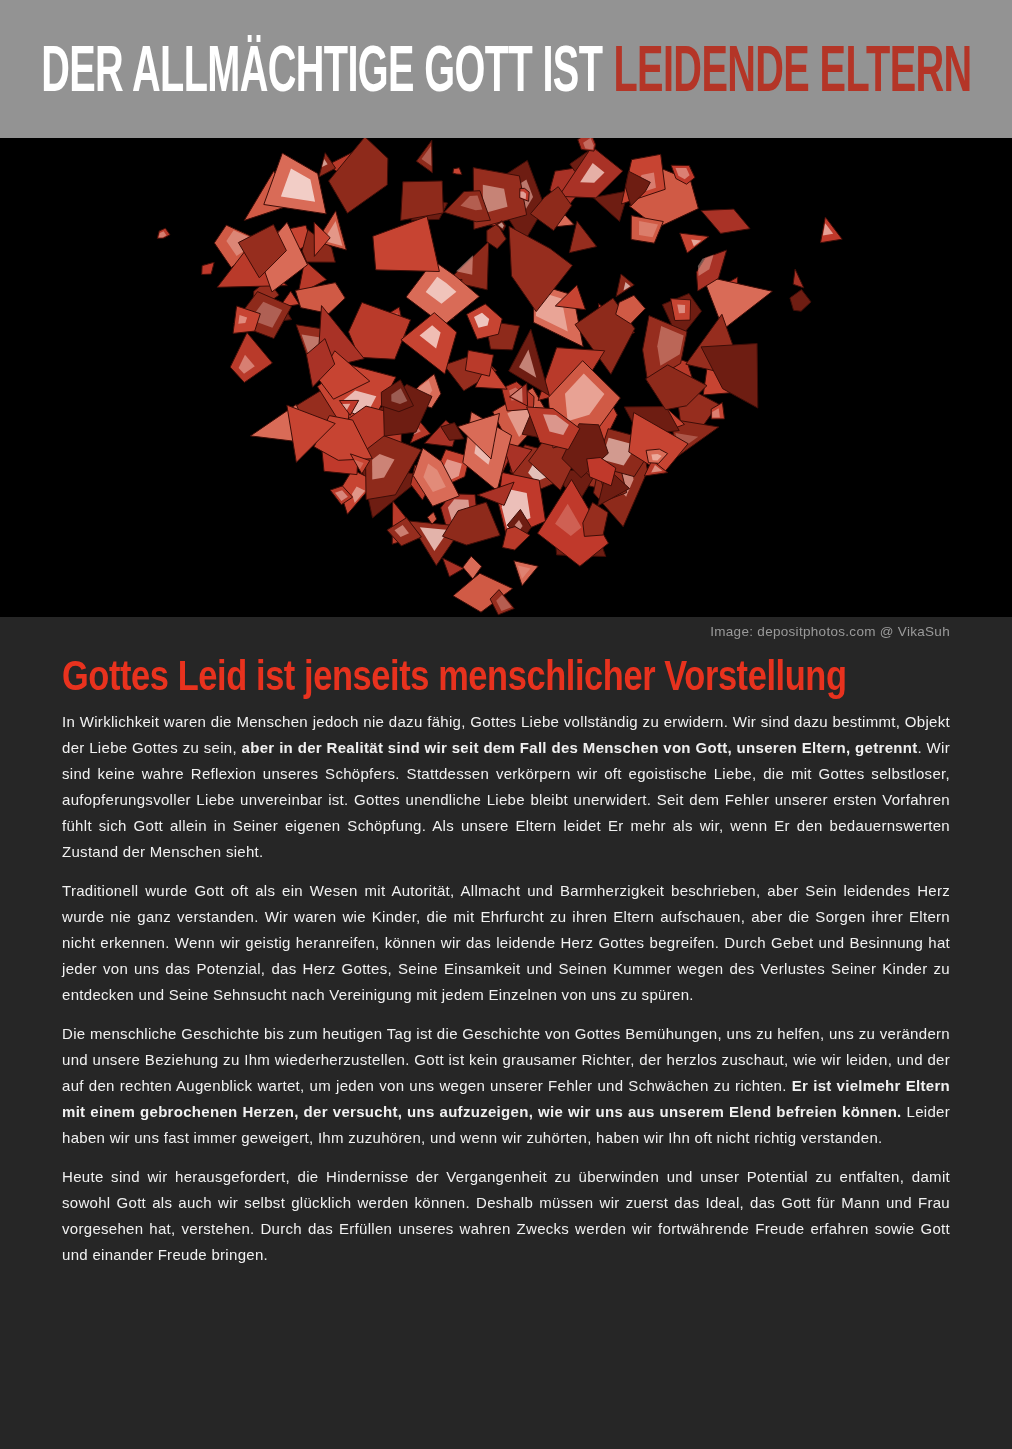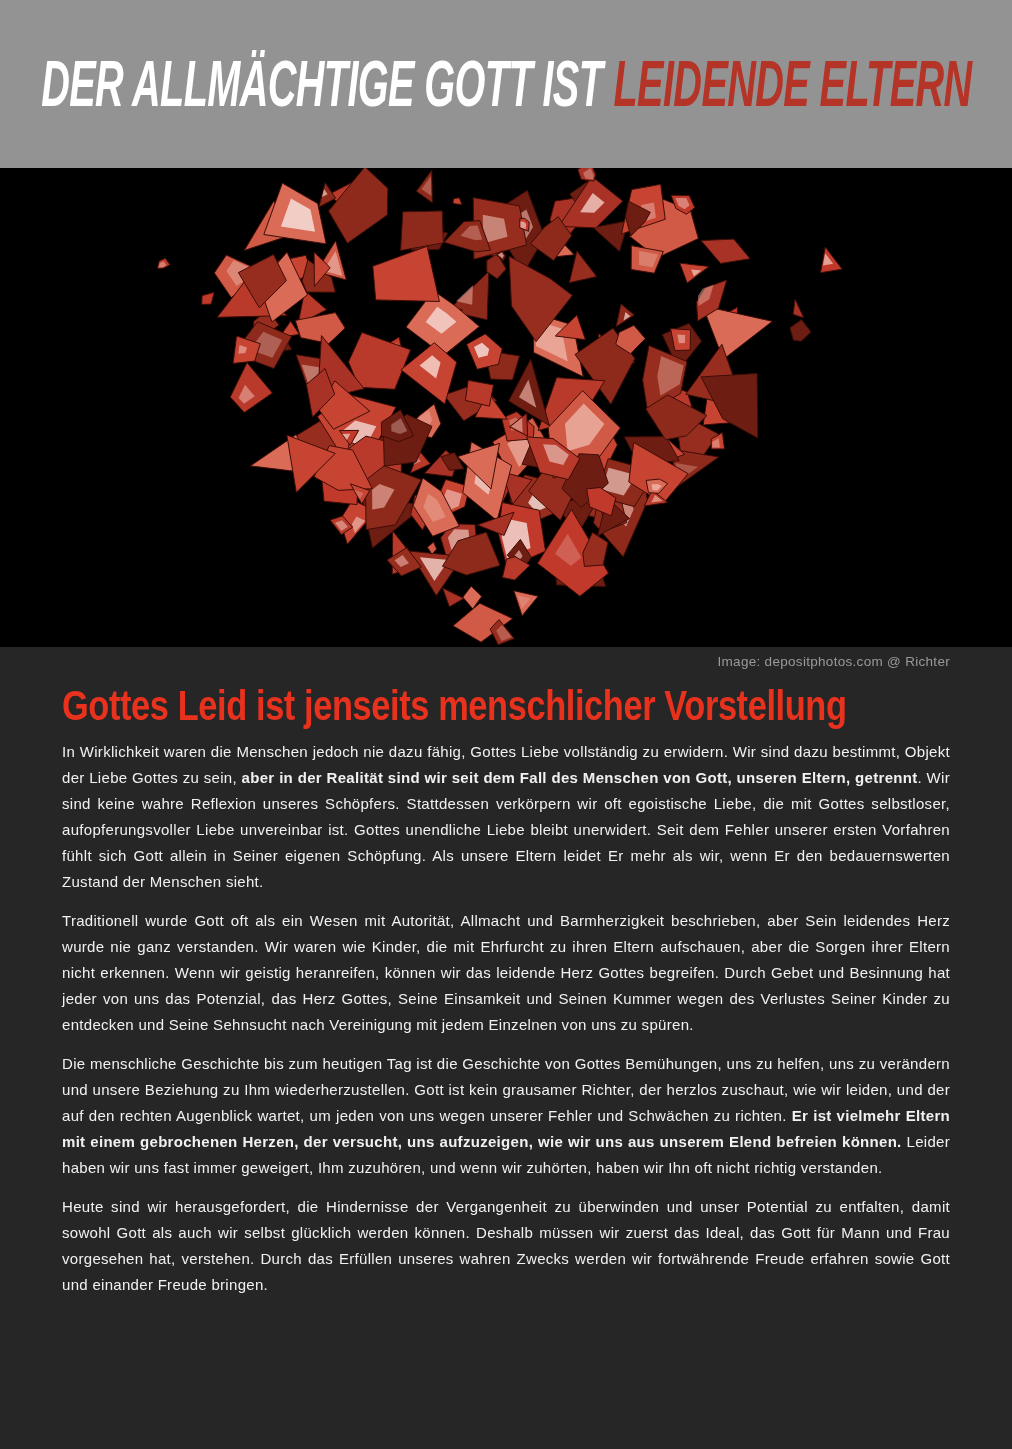--- a/index.html
+++ b/index.html
@@ -6,23 +6,23 @@
     margin: 0; padding: 0;
     width: 1012px; height: 1449px;
     background: var(--content-bg, #272727);
     font-family: "Liberation Sans", sans-serif;
     overflow: hidden;
   }
   .page { width: 1012px; height: 1449px; position: relative; }
 
   
   .banner {
-    height: 168px;
+    height: 138px;
     background: var(--banner-bg, #939393);
-    display: flex; align-items: center; justify-content: center; font-style: italic;
+    display: flex; align-items: center; justify-content: center;
   }
   .banner-title {
     white-space: nowrap;
     font-weight: bold;
     font-size: 64px;
     letter-spacing: -1px;
     color: #ffffff;
     transform: scaleX(0.62);
     transform-origin: center center;
     line-height: 1;
@@ -329,21 +329,21 @@
         <polygon points="490.1,461.0 499.0,451.6 514.3,470.5 498.3,476.8" fill="#962d1e" stroke="#3f0d07" stroke-width="1"></polygon>
         <polygon points="496.2,462.8 502.0,456.7 511.9,469.0 501.5,473.1" fill="#eeb4a8" opacity="0.36"></polygon>
         <polygon points="801.1,173.2 793.5,172.3 789.9,159.9 801.5,151.6 811.0,163.9" fill="#6e1d12" stroke="#3f0d07" stroke-width="1"></polygon>
         <polygon points="503.4,92.8 496.1,86.8 502.1,82.7 505.8,87.8" fill="#6e1d12" stroke="#3f0d07" stroke-width="1"></polygon>
         <polygon points="502.5,90.5 498.0,86.8 501.7,84.4 503.9,87.4" fill="#f5d5cc" opacity="0.64"></polygon>
         <polygon points="793.1,146.3 795.1,131.0 803.8,149.9" fill="#a93226" stroke="#3f0d07" stroke-width="1"></polygon>
       </svg>
   </section>
 
   <main class="content">
-    <div class="caption">Image: depositphotos.com @ Richter</div>
+    <div class="caption">Image: depositphotos.com @ VikaSuh</div>
 
     <h1 class="heading">Gottes Leid ist jenseits menschlicher Vorstellung</h1>
 
     <div id="paragraphs-host">
         <p class="para"><span>In Wirklichkeit waren die Menschen jedoch nie dazu fähig, Gottes Liebe vollständig zu erwidern. Wir sind dazu bestimmt, Objekt der Liebe Gottes zu sein, </span><b>aber in der Realität sind wir seit dem Fall des Menschen von Gott, unseren Eltern, getrennt</b><span>. Wir sind keine wahre Reflexion unseres Schöpfers. Stattdessen verkörpern wir oft egoistische Liebe, die mit Gottes selbstloser, aufopferungsvoller Liebe unvereinbar ist. Gottes unendliche Liebe bleibt unerwidert. Seit dem Fehler unserer ersten Vorfahren fühlt sich Gott allein in Seiner eigenen Schöpfung. Als unsere Eltern leidet Er mehr als wir, wenn Er den bedauernswerten Zustand der Menschen sieht.</span></p>
         <p class="para"><span>Traditionell wurde Gott oft als ein Wesen mit Autorität, Allmacht und Barmherzigkeit beschrieben, aber Sein leidendes Herz wurde nie ganz verstanden. Wir waren wie Kinder, die mit Ehrfurcht zu ihren Eltern aufschauen, aber die Sorgen ihrer Eltern nicht erkennen. Wenn wir geistig heranreifen, können wir das leidende Herz Gottes begreifen. Durch Gebet und Besinnung hat jeder von uns das Potenzial, das Herz Gottes, Seine Einsamkeit und Seinen Kummer wegen des Verlustes Seiner Kinder zu entdecken und Seine Sehnsucht nach Vereinigung mit jedem Einzelnen von uns zu spüren.</span></p>
         <p class="para"><span>Die menschliche Geschichte bis zum heutigen Tag ist die Geschichte von Gottes Bemühungen, uns zu helfen, uns zu verändern und unsere Beziehung zu Ihm wiederherzustellen. Gott ist kein grausamer Richter, der herzlos zuschaut, wie wir leiden, und der auf den rechten Augenblick wartet, um jeden von uns wegen unserer Fehler und Schwächen zu richten. </span><b>Er ist vielmehr Eltern mit einem gebrochenen Herzen, der versucht, uns aufzuzeigen, wie wir uns aus unserem Elend befreien können.</b><span> Leider haben wir uns fast immer geweigert, Ihm zuzuhören, und wenn wir zuhörten, haben wir Ihn oft nicht richtig verstanden.</span></p>
         <p class="para"><span>Heute sind wir herausgefordert, die Hindernisse der Vergangenheit zu überwinden und unser Potential zu entfalten, damit sowohl Gott als auch wir selbst glücklich werden können. Deshalb müssen wir zuerst das Ideal, das Gott für Mann und Frau vorgesehen hat, verstehen. Durch das Erfüllen unseres wahren Zwecks werden wir fortwährende Freude erfahren sowie Gott und einander Freude bringen.</span></p>
       </div>
 

